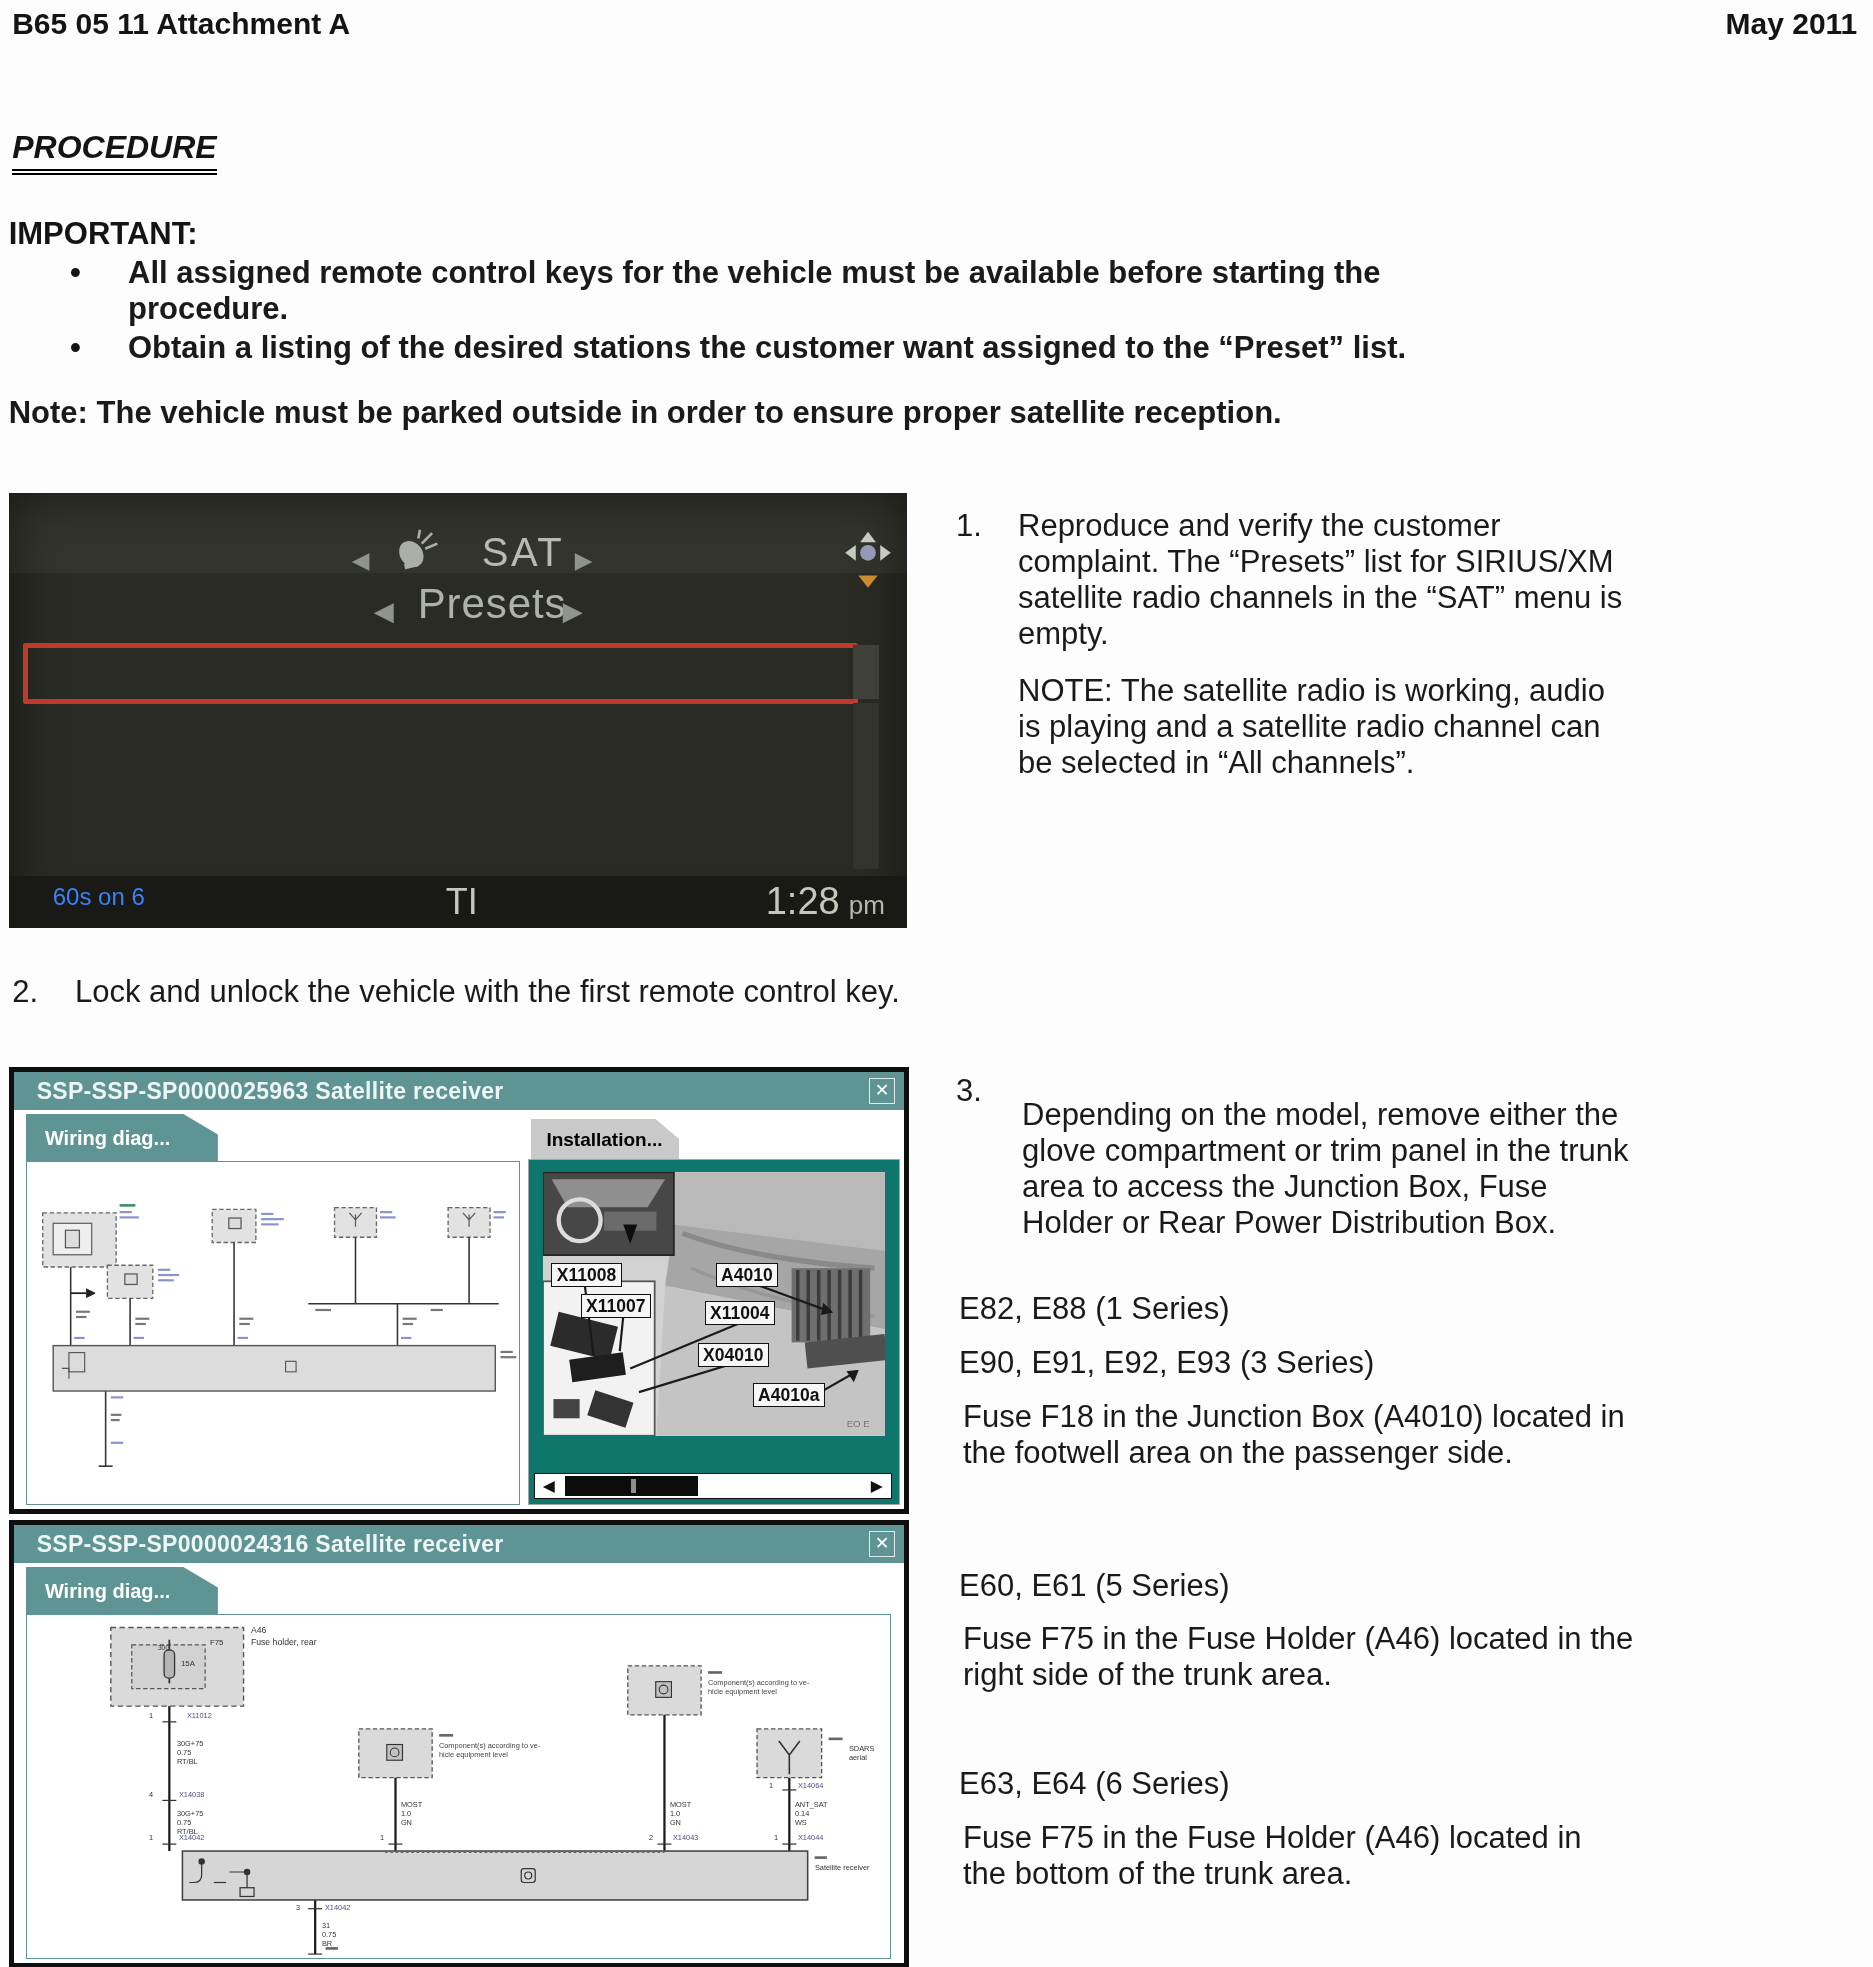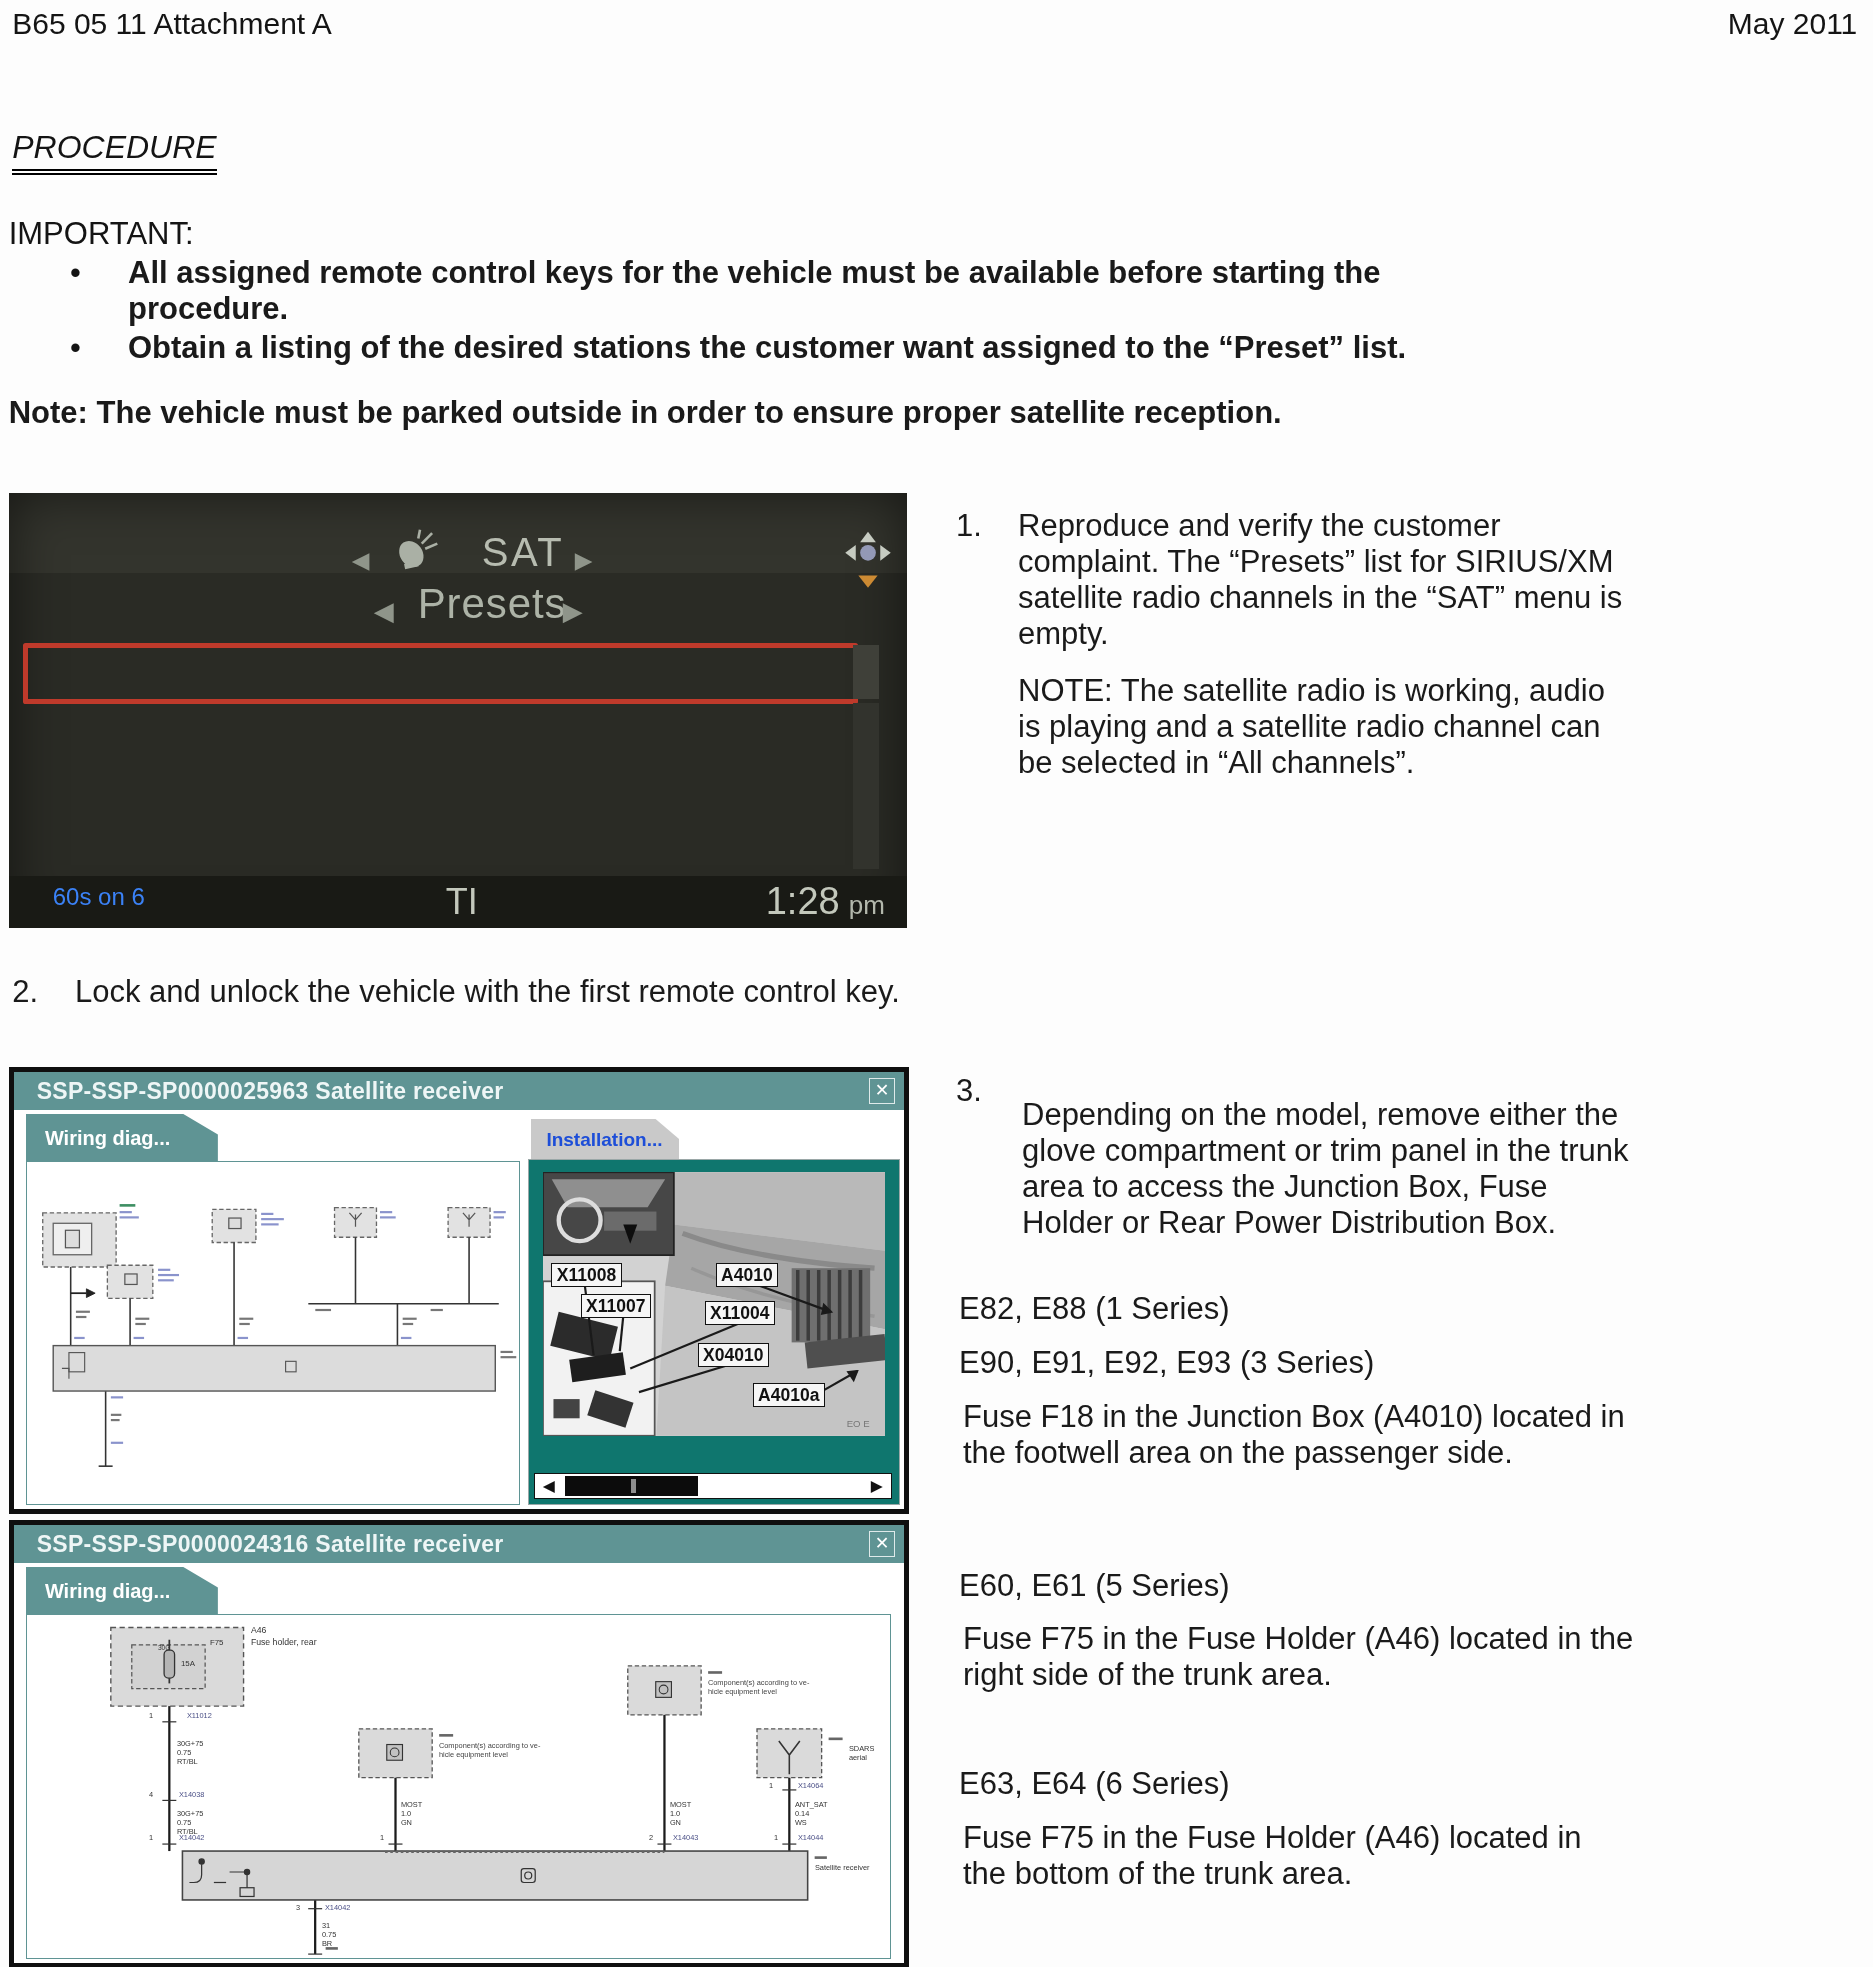--- a/index.html
+++ b/index.html
@@ -1,36 +1,36 @@
 <!DOCTYPE html>
 <html style="font-size:14px"><head>
 <meta charset="utf-8">
 <style>
   html,body{margin:0;padding:0;background:#ffffff;}
   #page{position:relative;width:1873px;height:1968px;background:#fdfdfd;
         font-family:"Liberation Sans",sans-serif;color:#141414;overflow:hidden;}
   .abs{position:absolute;}
   .pre{white-space:pre-line;}
-  .b{font-weight:400;}
+  .b{font-weight:700;}
   .body-text{font-size:31px;line-height:36px;color:#1a1a1a;}
   
   .radio{background:linear-gradient(#33342d 0 80px,#2a2b25 80px 383px,#1b1c17 383px 100%);
          box-shadow:inset 0 0 52px rgba(0,0,0,.55);}
   .radio-txt{color:#b7bcb0;}
   .radio-arrow{color:#8f958a;font-size:23px;}
   
   .win{background:#ffffff;border:5.2px solid #0f0f0f;}
   .titlebar{position:absolute;left:0;top:0;right:0;height:38px;background:#5f9494;
             color:#eef6f6;font-size:23px;font-weight:700;line-height:38px;padding-left:23px;
             letter-spacing:0.3px;}
   .closebtn{position:absolute;top:6.1px;right:8.7px;width:26px;height:26px;border:1.7px solid rgba(255,255,255,.8);
             color:#ffffff;font-size:17.5px;line-height:23.6px;text-align:center;cursor:default;box-sizing:border-box;}
   .tab-teal{position:absolute;background:#5f9494;color:#ffffff;font-weight:700;font-size:20px;
             clip-path:polygon(0 0,82% 0,100% 42%,100% 100%,0 100%);padding-left:19px;display:flex;align-items:center;}
-  .tab-gray{position:absolute;background:#c9c9c9;color:#1d4ed8;font-weight:700;font-size:19px;
+  .tab-gray{position:absolute;background:#c9c9c9;color:#000000;font-weight:700;font-size:19px;
             clip-path:polygon(0 0,84% 0,100% 48%,100% 100%,0 100%);padding-left:15.7px;display:flex;align-items:center;}
   .panel-teal{position:absolute;background:#ffffff;border:1.7px solid #5f9494;box-sizing:border-box;}
   .panel-gray{position:absolute;background:#0f766e;border:1.7px solid #9aa7a7;box-sizing:border-box;}
   .tinylab{position:absolute;font-size:7.9px;line-height:9.6px;color:#333333;}
   .tinylab8{position:absolute;font-size:7.4px;line-height:9.2px;color:#333333;}
   .pinnum{position:absolute;font-size:7.4px;color:#333333;}
   .pincode{position:absolute;font-size:7.4px;color:#4a4f86;}
   .complbl{position:absolute;font-size:7.4px;line-height:9.2px;color:#444444;}
   .instlabel{position:absolute;background:#f6f6f6;border:1.7px solid #111111;font-size:17.5px;
              font-weight:700;line-height:22px;padding:0 4.4px;color:#111111;}

